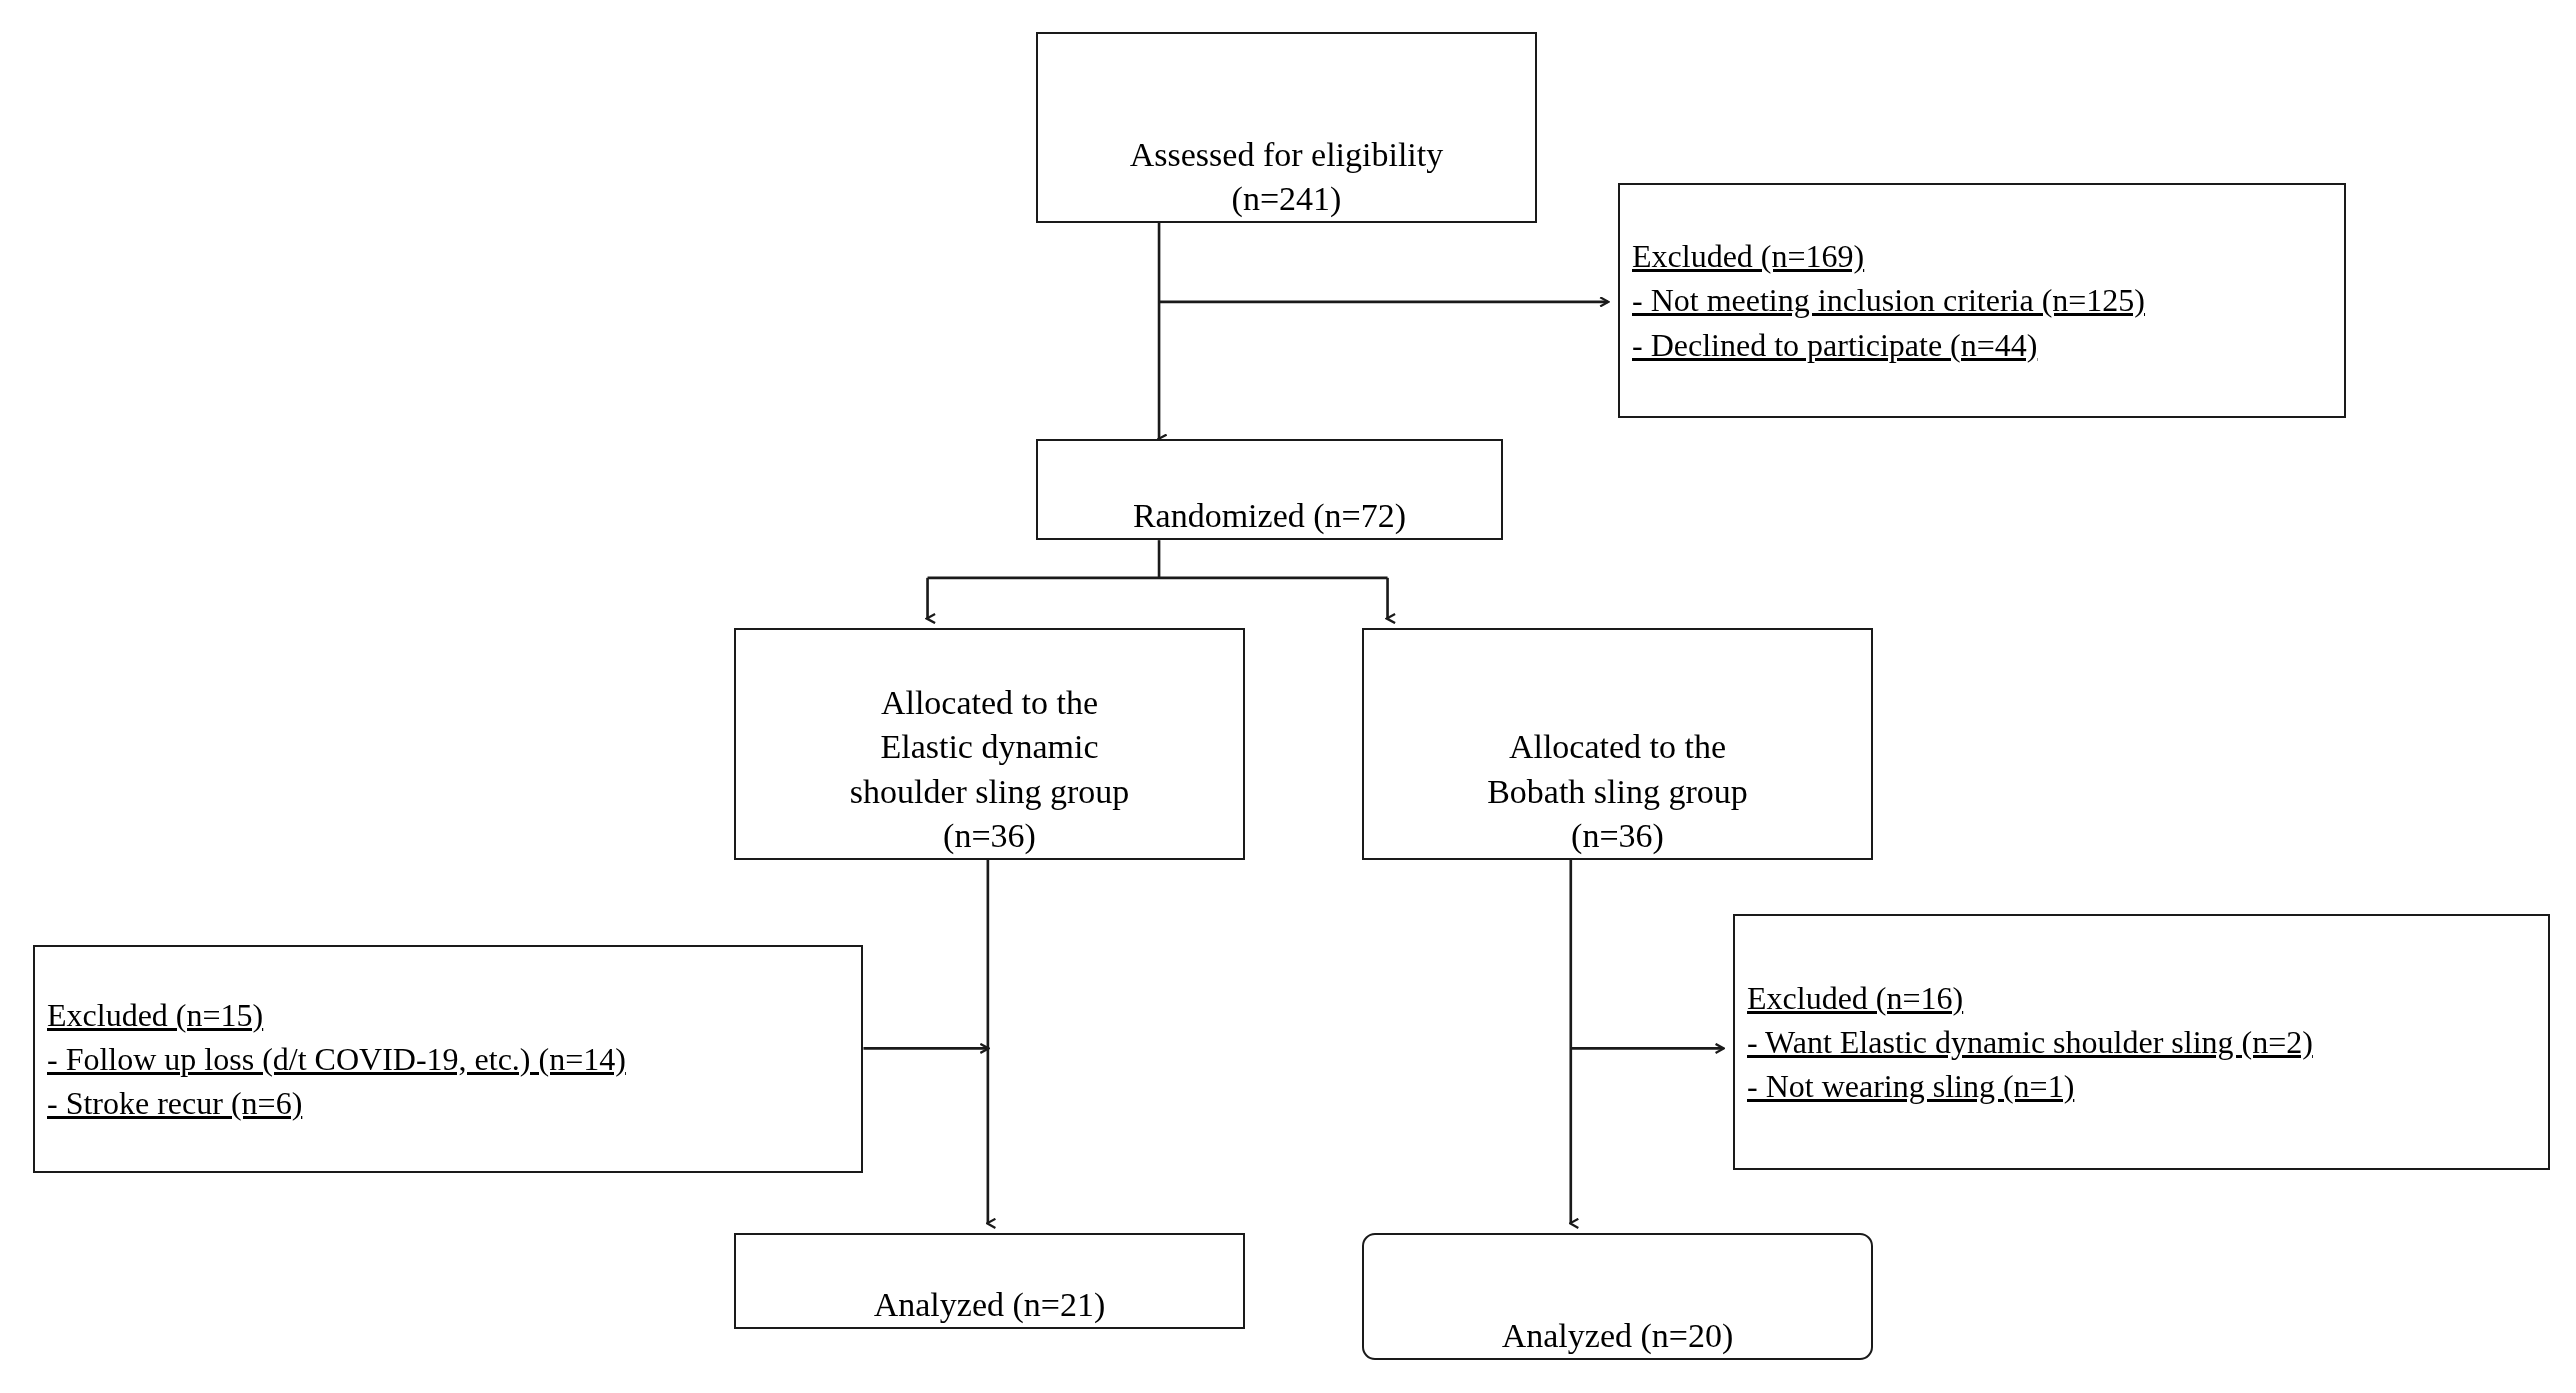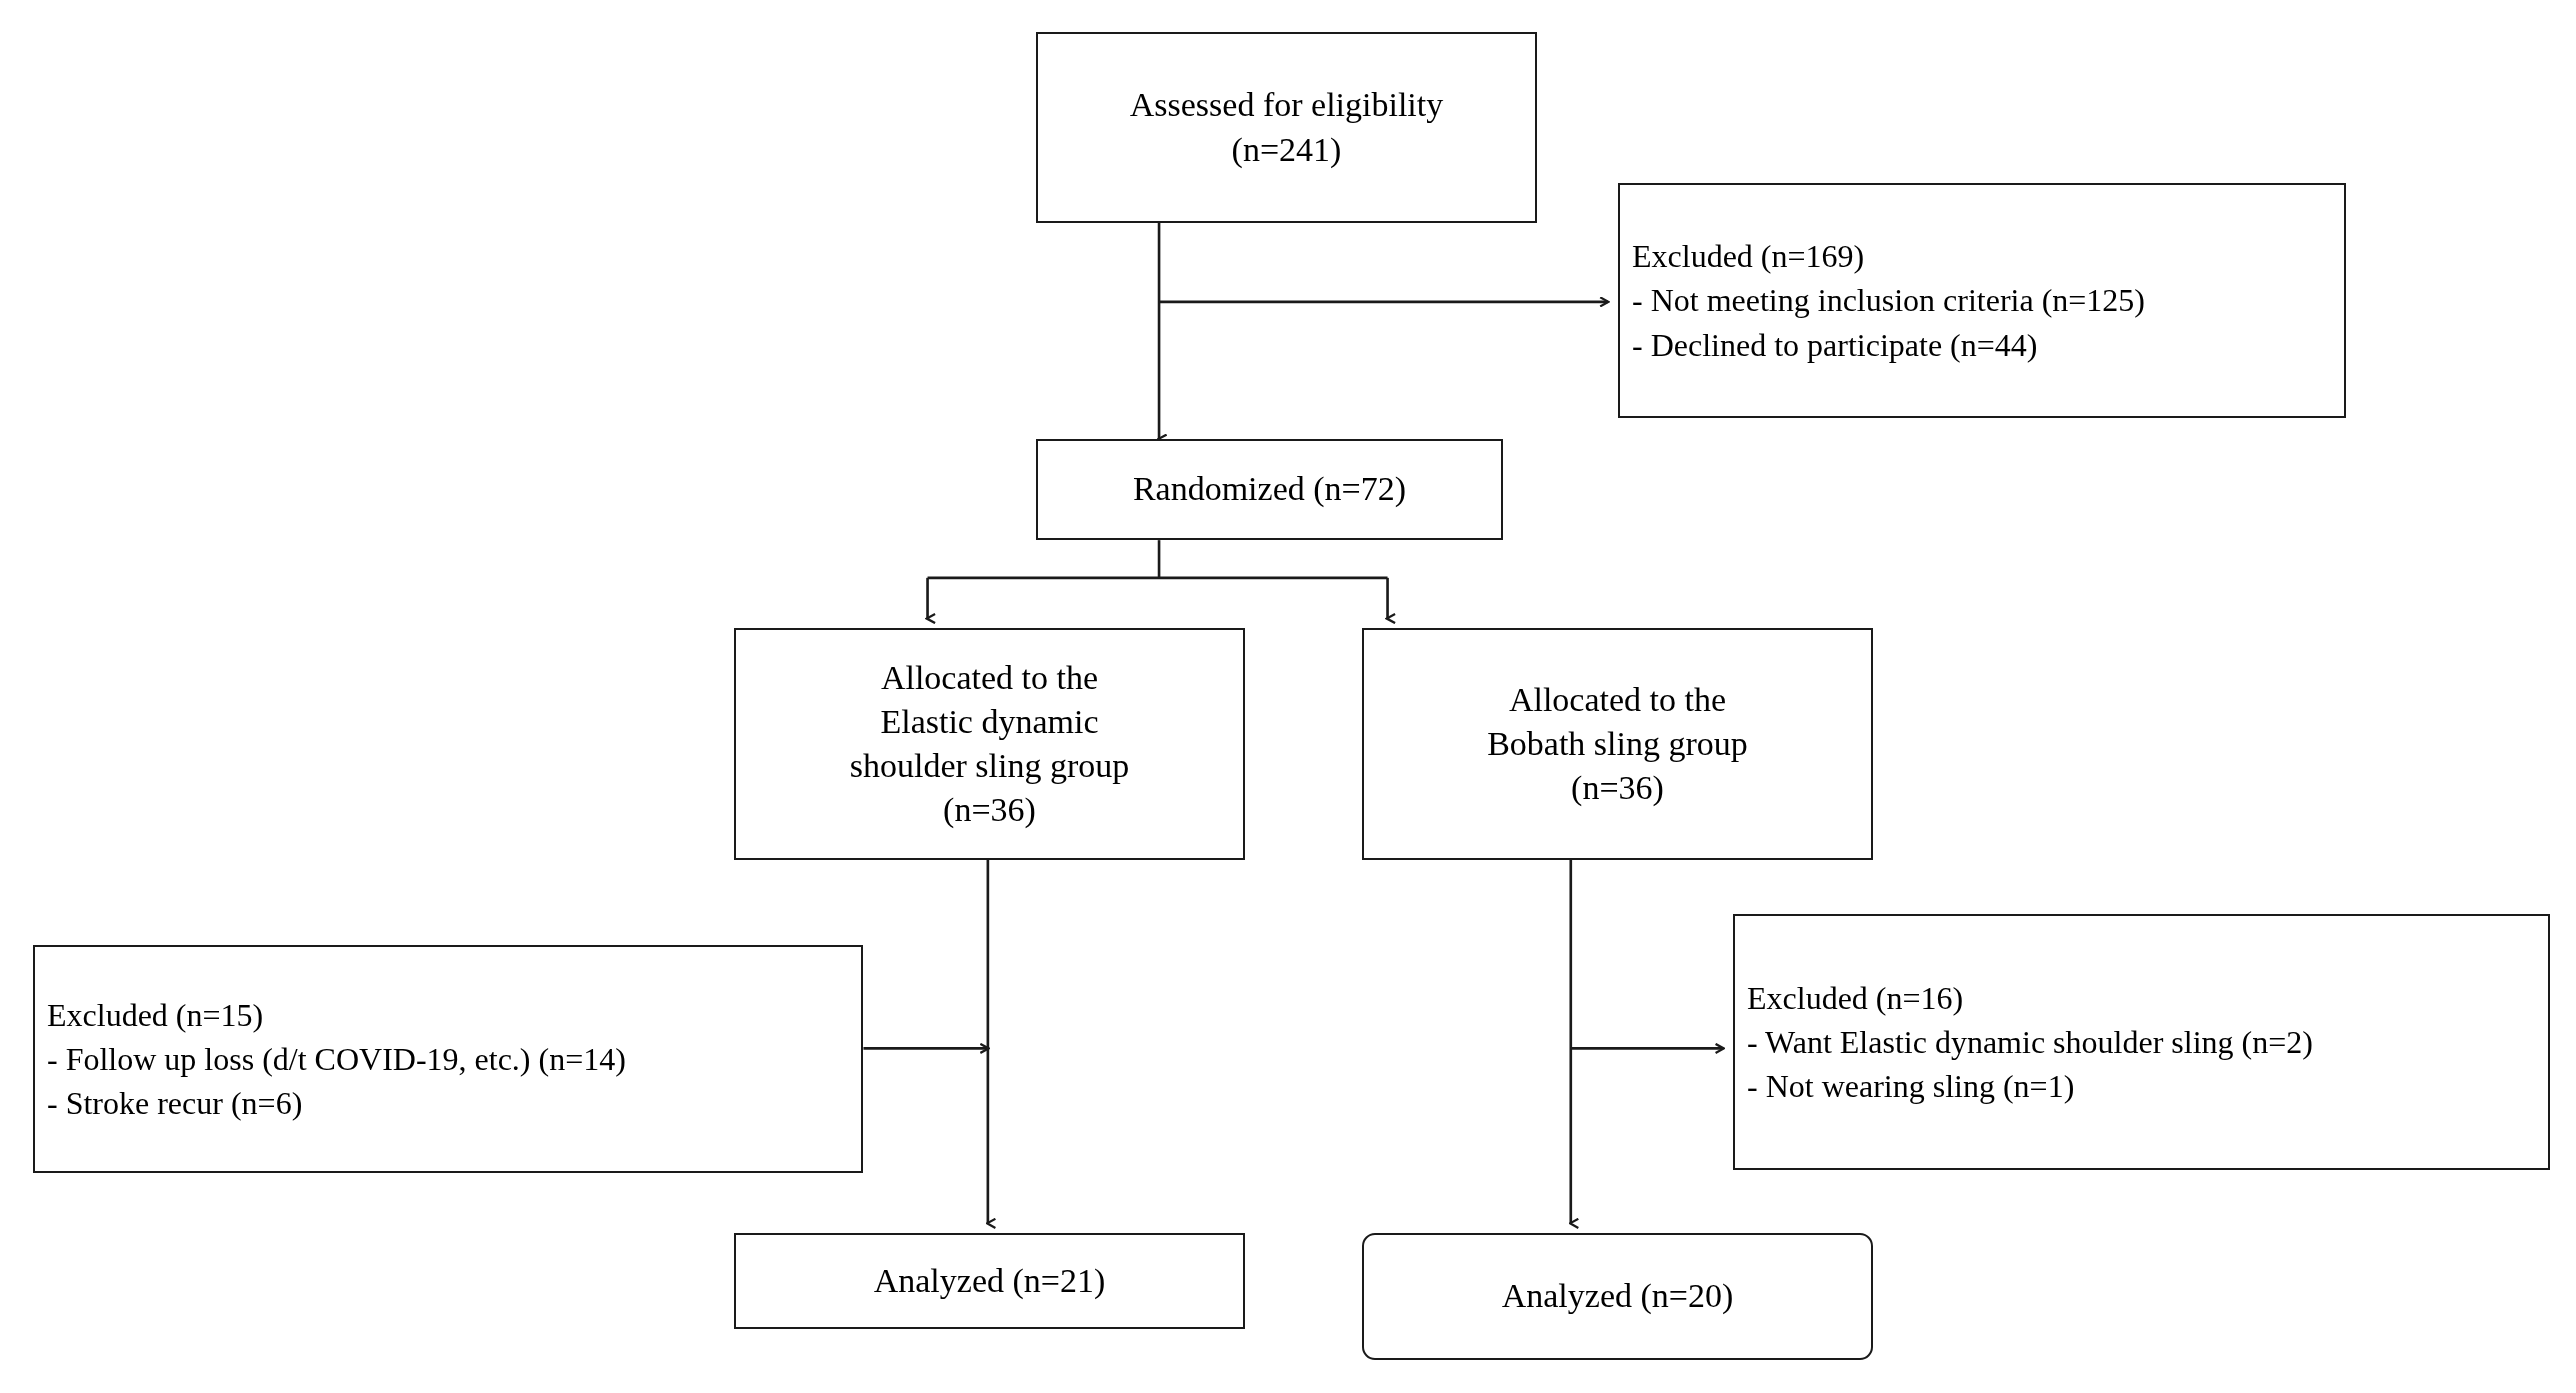--- a/index.html
+++ b/index.html
@@ -22,34 +22,36 @@
     border: 2.3px solid #1a1a1a;
     background: #ffffff;
     display: flex;
     flex-direction: column;
     justify-content: center;
     overflow: hidden;
   }
   .box.center {
     align-items: center;
     text-align: center;
+    justify-content: flex-end;
   }
   .box.left {
     align-items: flex-start;
     text-align: left;
   }
   .line {
     font-size: 34px;
     line-height: 1.30;
     white-space: nowrap;
   }
   .box.left .line {
     padding-left: 12px;
     font-size: 32px;
     line-height: 1.38;
+    text-decoration: underline;
   }
   #connectors {
     position: absolute;
     left: 0;
     top: 0;
     width: 2576px;
     height: 1394px;
     pointer-events: none;
   }
 </style>

